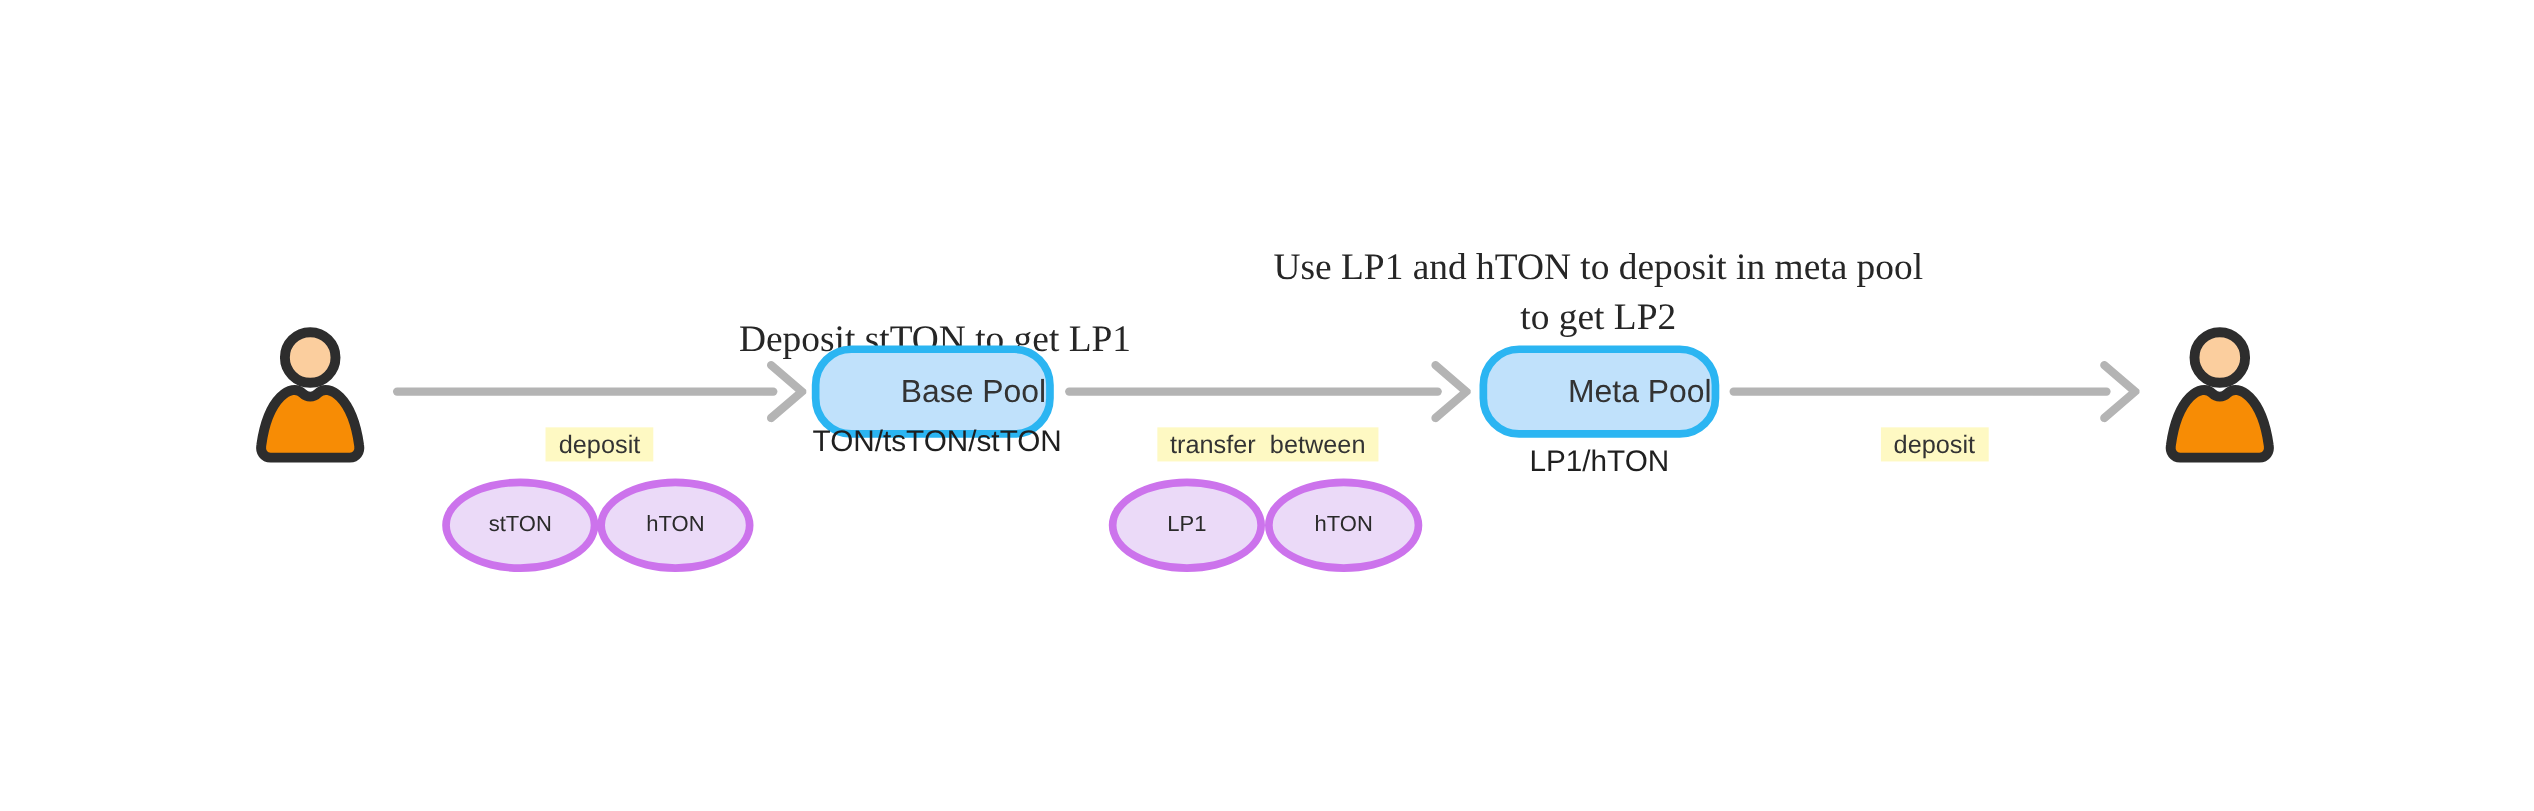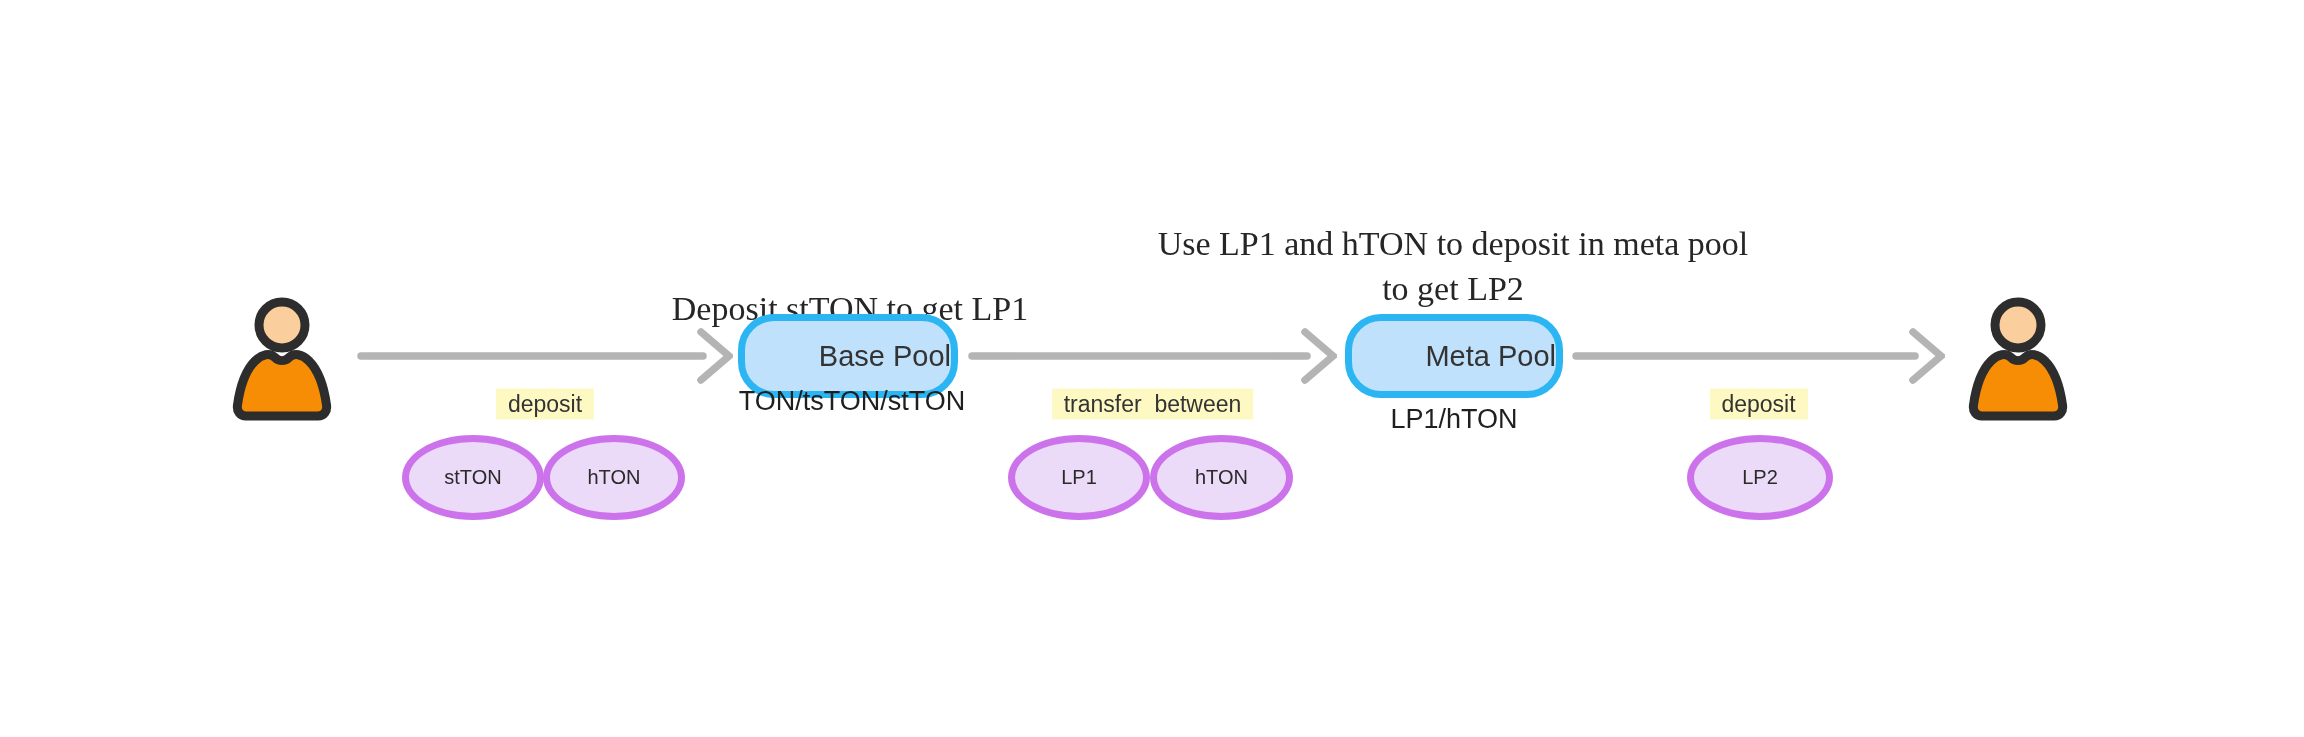--- a/index.html
+++ b/index.html
@@ -150,23 +150,20 @@
   </div>
 
   <div class="abs arrow" style="left:1572px; top:326px; width:373px;">
     <svg width="373" height="60">
       <line class="arrow-line" x1="4" y1="30" x2="343" y2="30"></line>
       <polyline class="arrow-line" points="341,6 369,30 341,54"></polyline>
     </svg>
     <span class="arrow-label">deposit</span>
   </div>
 
-  <div class="abs token" style="left:1687px; top:435px; width:146px; height:85px;">
-    <span>LP2</span>
-  </div>
 
   <div class="abs person" style="left:1963px; top:292px;">
     <svg width="110" height="130" viewBox="0 0 110 130">
       <circle class="person-head" cx="55" cy="33" r="23"></circle>
       <path class="person-torso" d="M 19,124
            C 13,124 9.5,119 10.5,113
            C 13,95 18,79 28,69
            C 35,62 43,60.5 48,65.5
            C 52,69.5 58,69.5 62,65.5
            C 67,60.5 75,62 82,69

